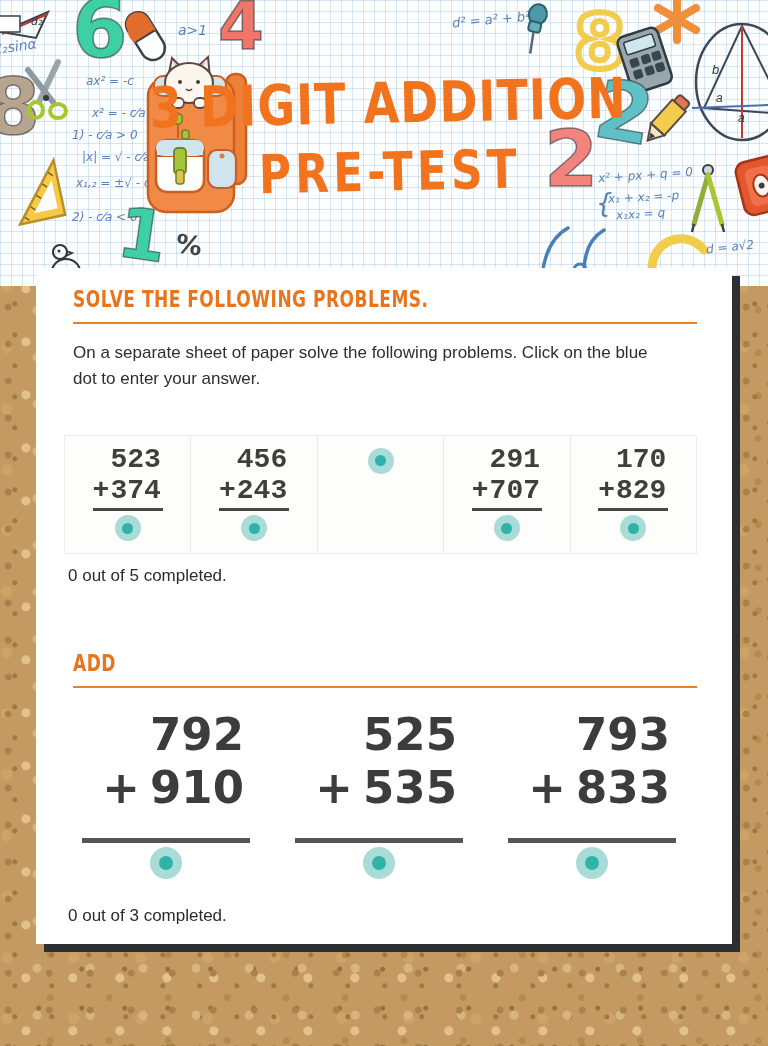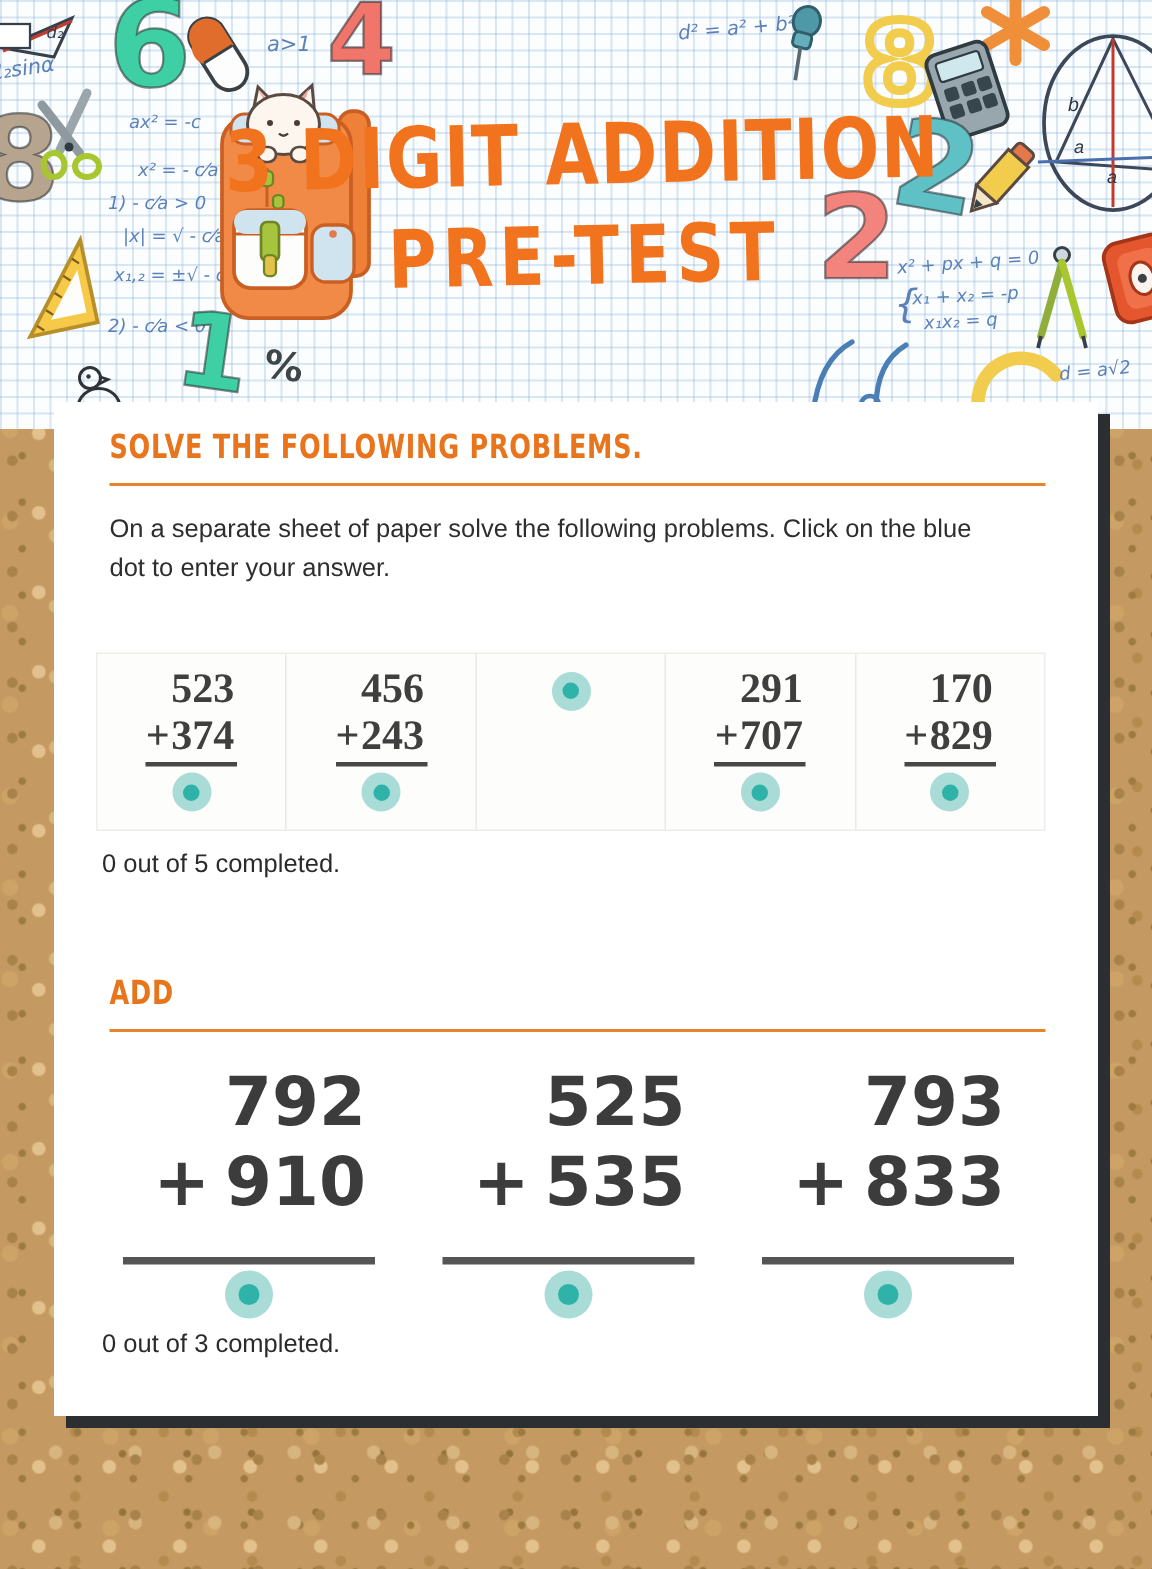--- a/index.html
+++ b/index.html
@@ -36,41 +36,41 @@
     box-shadow:8px 8px 0 0 #2b2f31;z-index:5;}
   .sec-head{display:inline-block;margin:24px 0 0 37px;color:#e8741c;
     font-family:"DejaVu Sans",sans-serif;font-weight:800;font-size:17px;letter-spacing:.5px;
     transform:scaleY(1.3);transform-origin:left bottom;}
   .divider{height:0;border-top:2px solid #e8832a;margin:10px 35px 0 37px;}
   .instructions{margin:16px 37px 0 37px;width:600px;color:#2e2e2e;font-size:17px;line-height:1.55;}
   .row1{display:flex;margin:42px 35px 0 28px;border:1px solid #ededeb;background:#fdfdfb;height:117px;}
   .tile1{flex:1;border-right:1px solid #e9e9e6;display:flex;justify-content:center;padding-top:8px;}
   .tile1:last-child{border-right:none;}
   .p1{display:inline-block;text-align:center;}
-  .p1 .nums{display:inline-block;text-align:right;font-family:Liberation Serif, serif;
+  .p1 .nums{display:inline-block;text-align:right;font-family:Liberation Mono, monospace;
     font-weight:bold;font-size:28px;line-height:1.12;color:#3f3f3f;
     border-bottom:3px solid #474747;padding:0 2px 2px 0;}
   .p1 .plus{margin-right:1px;}
   .dotwrap{margin-top:4px;display:flex;justify-content:center;}
   .dot{width:26px;height:26px;border-radius:50%;background:#a9dbd7;display:flex;
     align-items:center;justify-content:center;cursor:pointer;}
   .dot .dot-in{width:11px;height:11px;border-radius:50%;background:#2fb3a9;}
   .progress{margin:12px 0 0 32px;color:#2b2b2b;font-size:17px;}
   .progress b{font-weight:normal;text-align:center;}
   .sec2-head{margin-top:70px;}
   .row2{display:flex;justify-content:space-between;margin:16px 52px 0 42px;height:176px;}
   .tile2{width:176px;display:flex;justify-content:center;padding-top:4px;}
   .p2{display:inline-block;width:168px;text-align:center;}
   .p2 .nums{display:block;text-align:right;font-family:"DejaVu Sans",sans-serif;font-weight:bold;
     font-size:45px;line-height:1.18;color:#3c3c3c;border-bottom:5px solid #555;
     padding:0 6px 24px 0;}
   .p2 .plus{margin-right:10px;}
   .dot2{width:32px;height:32px;}
   .dot2 .dot-in{width:14px;height:14px;}
-  .progress2{margin-top:6px;}
+  .progress2{margin-top:26px;}
 </style>
 </head>
 <body>
 
 <div class="page">
 
   <div class="header">
 
     <svg class="doodle" style="left:-4px;top:4px;" width="70" height="50">
       <path d="M6,28 L52,8 L40,34 Z" fill="none" stroke="#37404a" stroke-width="2"></path>

